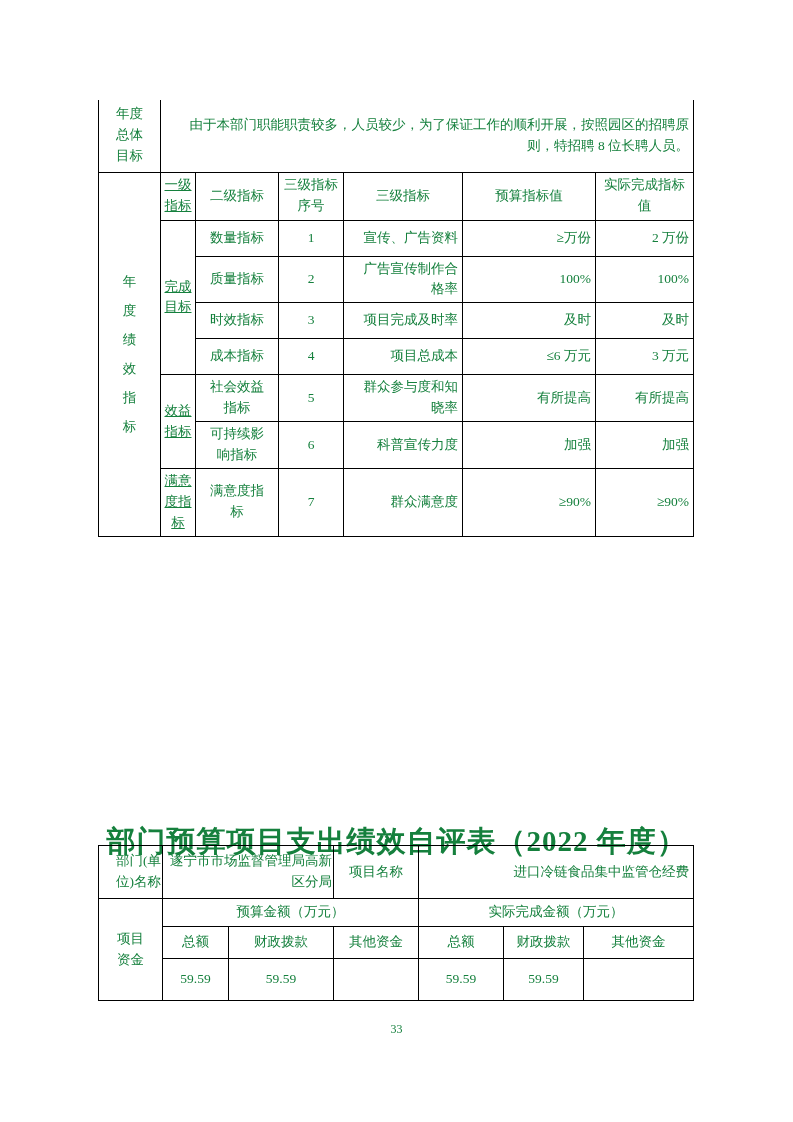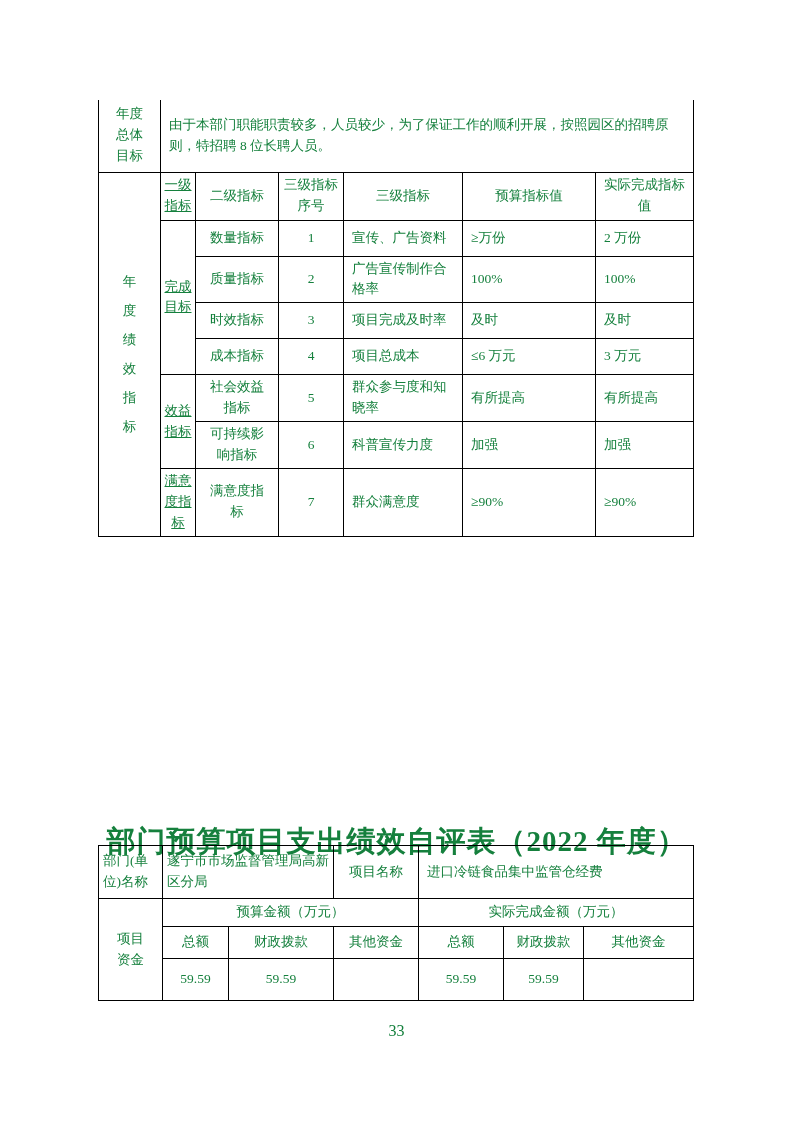--- a/index.html
+++ b/index.html
@@ -5,38 +5,38 @@
   html,body{margin:0;padding:0;background:#888;}
   .page{
     width:793px;height:1122px;position:relative;background:#ffffff;
     margin:0 auto;font-family:"Liberation Serif","DejaVu Serif",serif;
     color:#15803d;overflow:hidden;
   }
   table{border-collapse:collapse;table-layout:fixed;position:absolute;}
   td{border:1px solid #000;font-size:13.5px;vertical-align:middle;
      padding:2px 4px;line-height:1.55;word-break:break-all;overflow:hidden;}
   .c{text-align:center;}
-  .l{text-align:left;padding-left:8px;margin-left:46px;}
+  .l{text-align:right;padding-left:8px;margin-left:46px;}
   
   .t1{left:98px;top:100px;width:595px;}
   .t1 tr:first-child td{border-top:none;}
   .p1{padding:2px 1px;text-decoration:underline;}          
   .p8{padding:2px 10px;}         
   .w2{padding:2px 15px;}         
   .vert{width:14px;margin:4px auto;word-break:break-all;line-height:2.15;text-align:center;}
   
   .t2{left:98px;top:845px;width:595px;}
   .tight{padding:1px 1px 1px 4px;}
   .title{
     position:absolute;left:0;top:783px;width:793px;height:46px;
     text-align:center;font-size:29px;font-weight:bold;letter-spacing:1px;margin-top:39px;
   }
   .pagenum{
     position:absolute;left:0;top:1022px;width:793px;text-align:center;
-    font-size:16px;
+    font-size:12px;
   }
 </style>
 </head>
 <body>
 
 <div class="page">
 
   <table class="t1">
     <colgroup>
       <col style="width:62px">

